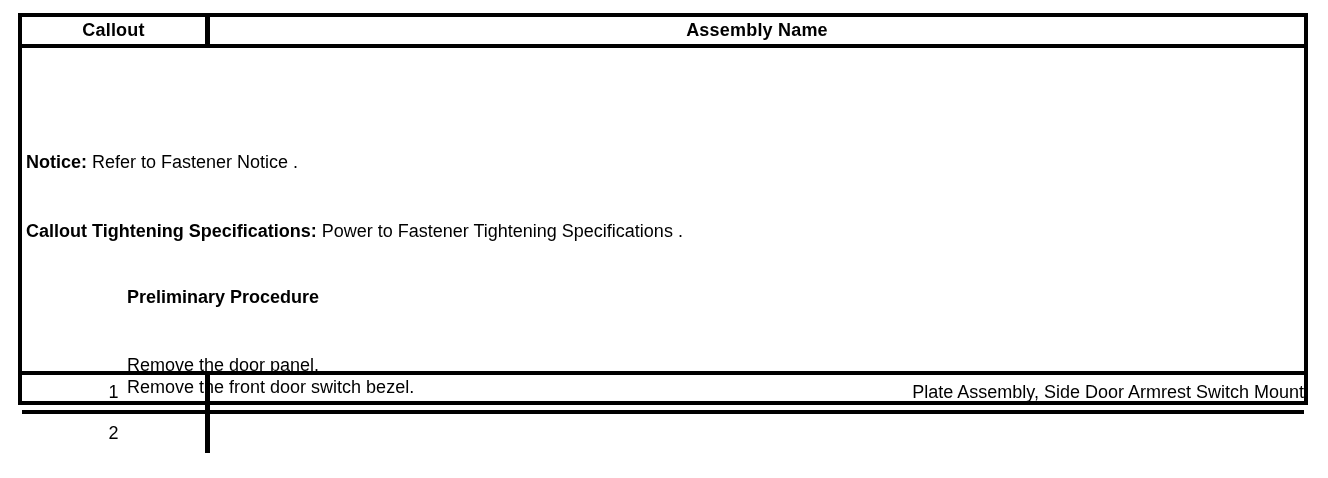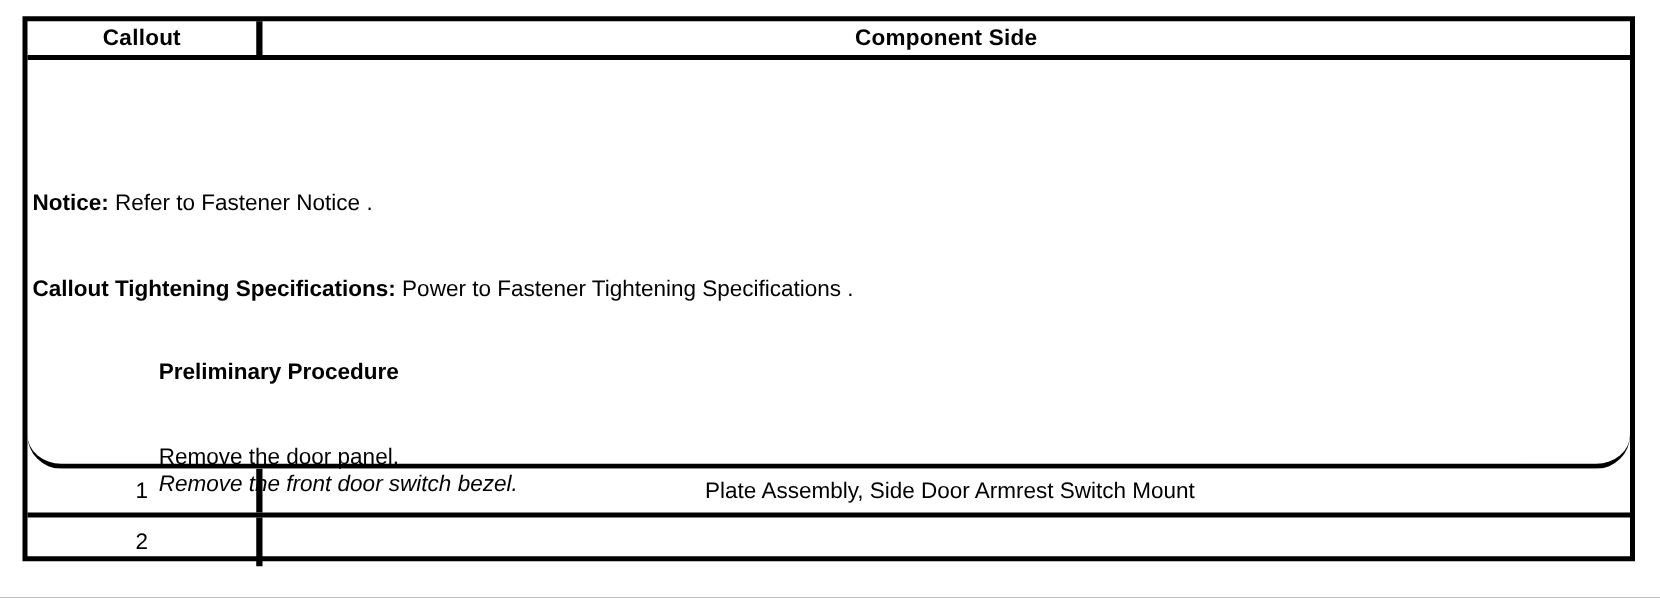--- a/index.html
+++ b/index.html
@@ -21,21 +21,21 @@
     width: 1328px;
     height: 478px;
   }
 
   
   .comp-table {
     position: absolute;
     left: 18px;
     top: 13px;
     width: 1290px;          
-    height: 436px;          
+    height: 392px;          
     box-sizing: border-box;
     border: 4px solid #000;
     background: #fff;
   }
 
   .table-inner {
     position: relative;
     width: 100%;
     height: 100%;
     box-sizing: border-box;
@@ -75,21 +75,20 @@
     letter-spacing: 0.2px;
     white-space: nowrap;
   }
 
   
   .row-notes {
     height: 327px;           
     border-bottom: 4px solid #000;
     display: block;
     position: relative;
-    border-radius: 27px;
   }
   .notes-body {
     position: absolute;
     left: 0;
     top: 0;
     right: 0;
     bottom: 0;
     padding: 0;
   }
   .note-line {
@@ -98,21 +97,21 @@
     font-size: 18px;
     line-height: 22px;
     white-space: nowrap;
   }
   .note-line b { font-weight: bold; }
 
   .note-notice    { top: 103px; }
   .note-fastener  { top: 172px; }
   .note-prelim    { top: 238px; left: 105px; font-weight: bold; }
   .note-step1     { top: 306px; left: 105px; }
-  .note-step2     { top: 328px; left: 105px; font-style: italic; }
+  .note-step2     { top: 328px; left: 105px; }
 
   
   .row-data {
     height: 39px;
     border-bottom: 4px solid #000;
   }
   .row-data.last { border-bottom: none; }
 
   .cell-num {
     box-sizing: border-box;
@@ -120,42 +119,42 @@
     border-right: 5px solid #000;
     display: flex;
     align-items: center;
     justify-content: center;
   }
   .cell-desc {
     box-sizing: border-box;
     flex: 1 1 auto;
     display: flex;
     align-items: center;
-    justify-content: center;
+    justify-content: flex-end;
     padding-left: 6px;
   }
   .cell-text {
     font-size: 18px;
     white-space: nowrap;
   }
 </style>
 </head>
 <body>
 
 <div id="page">
 
   <div class="comp-table">
     <div class="table-inner">
 
       <div class="row row-header">
         <div class="cell-callout">
           <span class="hdr-text">Callout</span>
         </div>
         <div class="cell-name">
-          <span class="hdr-text">Component Side</span>
+          <span class="hdr-text">Assembly Name</span>
         </div>
       </div>
 
       <div class="row row-notes">
         <div class="notes-body">
 
           <div class="note-line note-notice">
             <b>Notice:</b><span> Refer to Fastener Notice .</span>
           </div>
 

